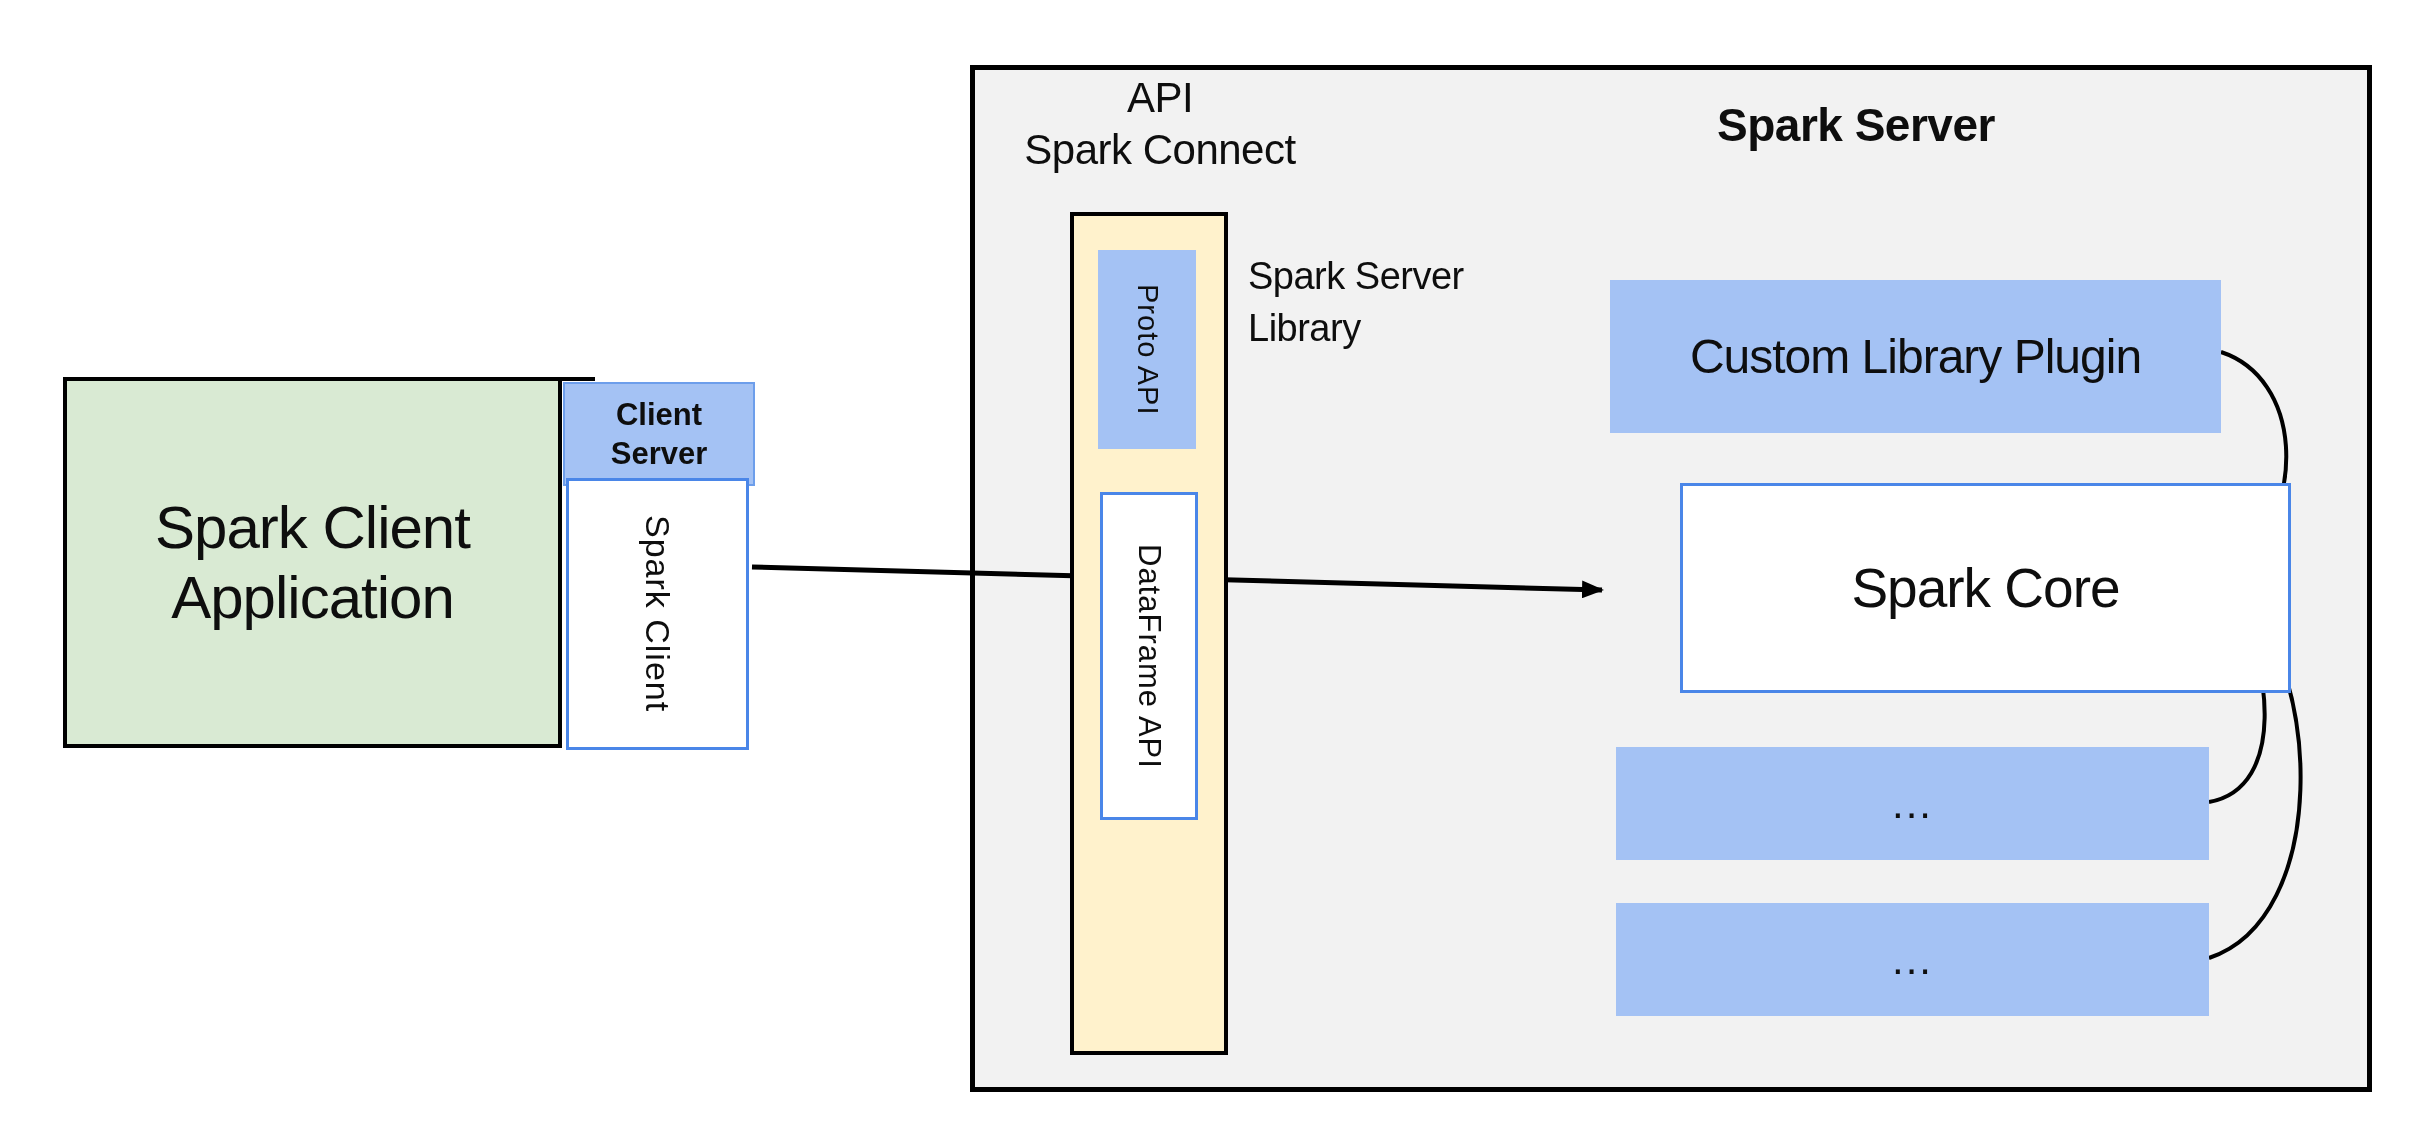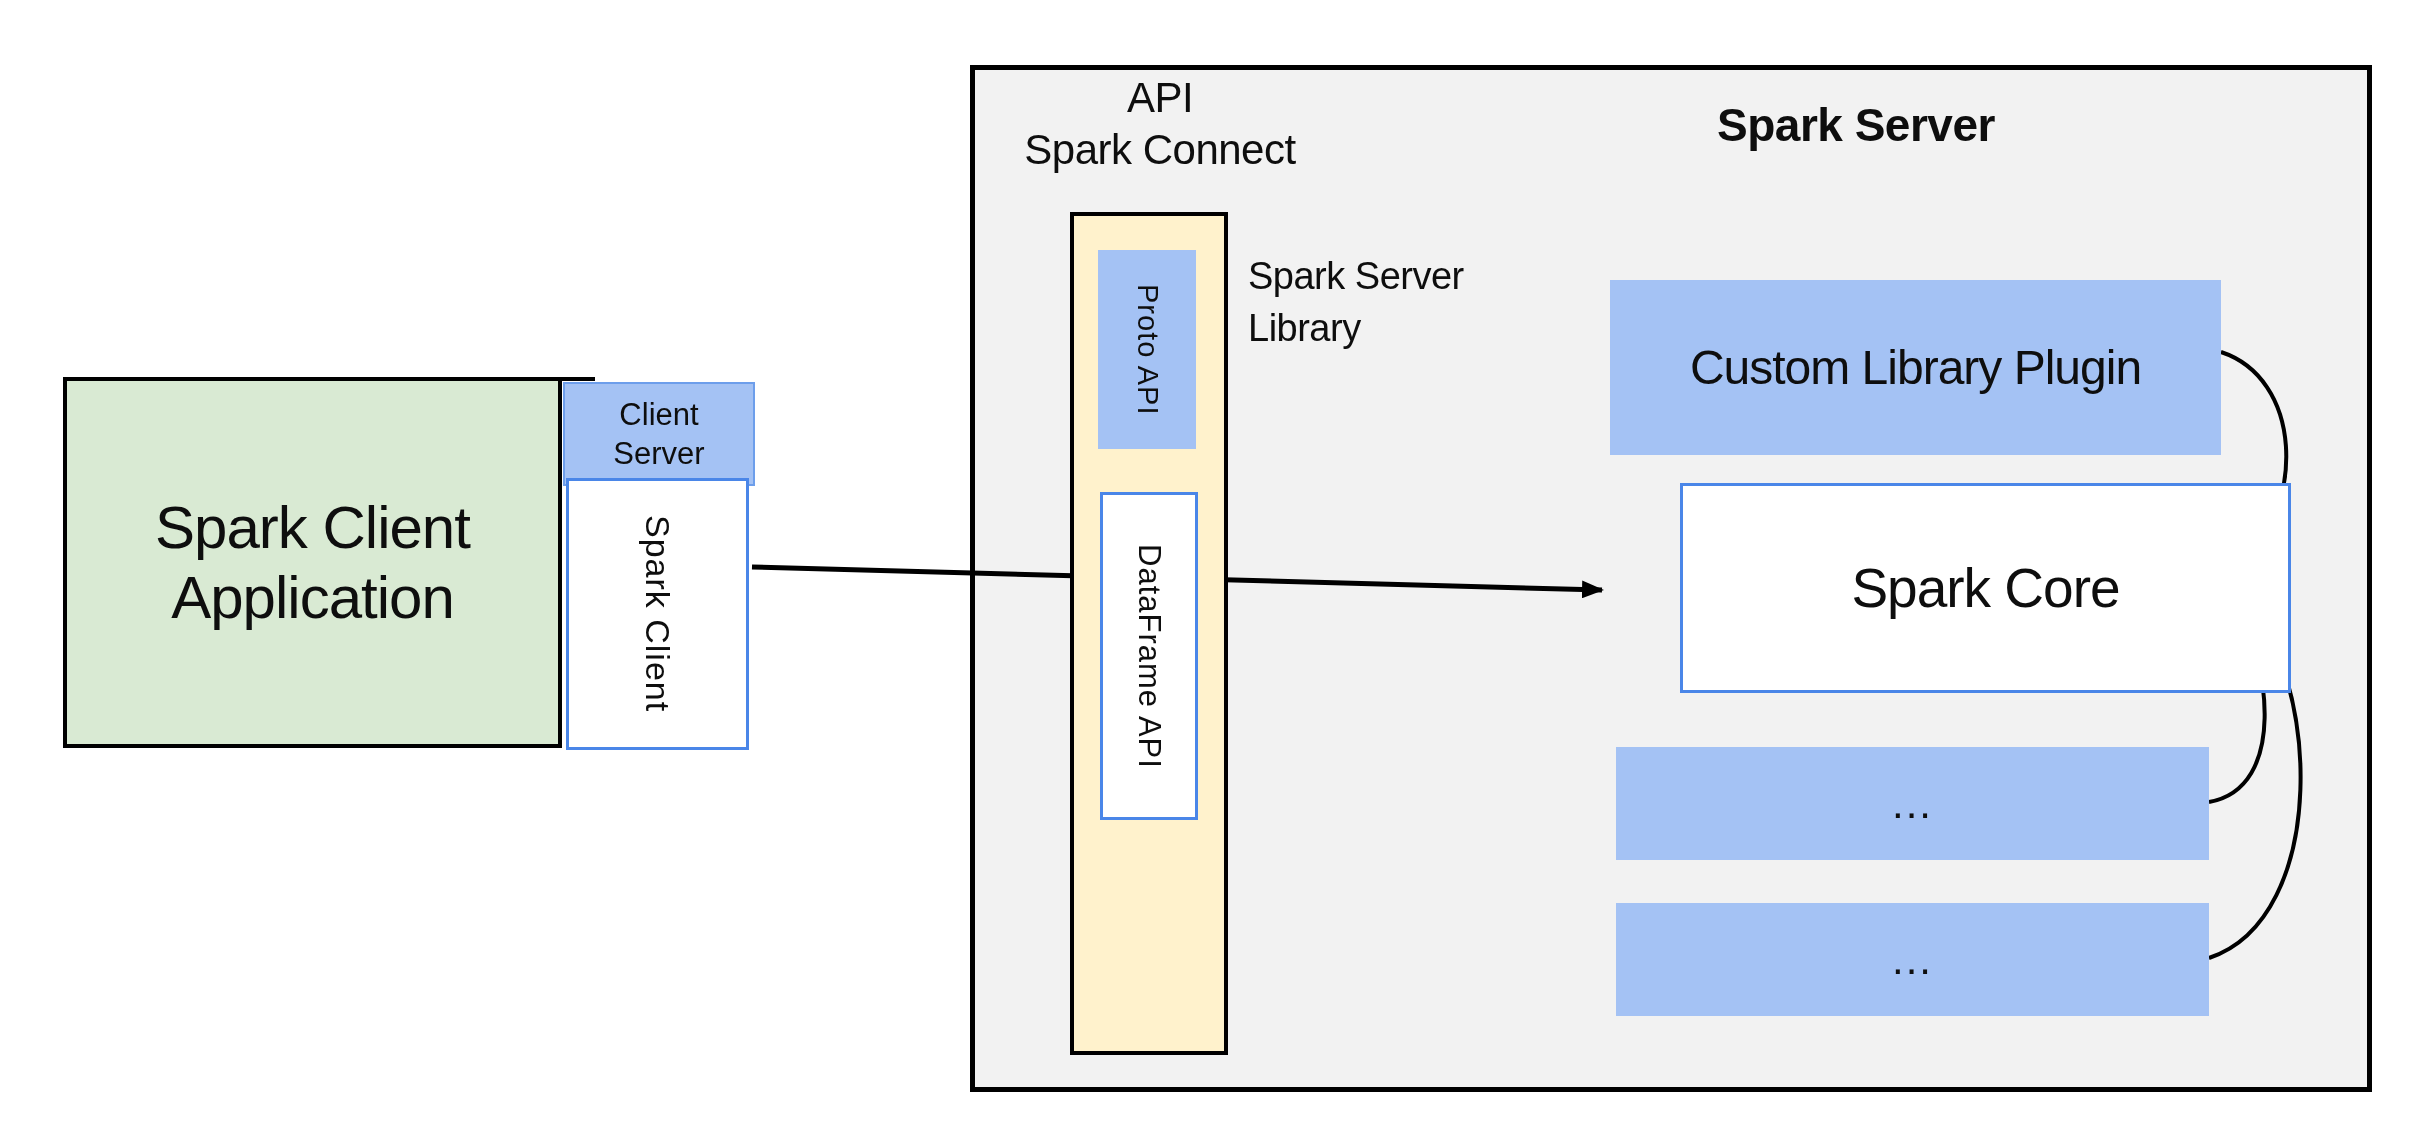--- a/index.html
+++ b/index.html
@@ -7,25 +7,25 @@
     position:relative;width:2435px;height:1135px;background:#ffffff;overflow:hidden;
     font-family:"Liberation Sans","DejaVu Sans",sans-serif;color:#0e0e0e;
   }
   .abs{position:absolute;box-sizing:border-box;}
   .center{display:flex;align-items:center;justify-content:center;text-align:center;}
   
   .gray-box{left:970px;top:65px;width:1402px;height:1027px;background:#f2f2f2;border:5px solid #000;z-index:1;}
   .green-box{left:63px;top:377px;width:499px;height:371px;background:#d9ead3;border:4px solid #000;z-index:3;}
   .yellow-box{left:1070px;top:212px;width:158px;height:843px;background:#fff2cc;border:4px solid #000;z-index:3;}
   
-  .pkg-box{left:563px;top:382px;width:192px;height:104px;background:#a4c2f4;border:2px solid #6d9eeb;z-index:4;}
+  .pkg-box{left:563px;top:382px;width:192px;height:104px;background:#a4c2f4;border:2px solid #6d9eeb;z-index:4;font-weight:bold;}
   .client-box{left:566px;top:478px;width:183px;height:272px;background:#fff;border:3px solid #4a86e8;z-index:4;}
   .proto-box{left:1098px;top:250px;width:98px;height:199px;background:#a4c2f4;z-index:4;}
   .df-box{left:1100px;top:492px;width:98px;height:328px;background:#fff;border:3px solid #4a86e8;z-index:4;}
-  .clp-box{left:1610px;top:280px;width:611px;height:175px;background:#a4c2f4;z-index:3;}
+  .clp-box{left:1610px;top:280px;width:611px;height:153px;background:#a4c2f4;z-index:3;}
   .core-box{left:1680px;top:483px;width:611px;height:210px;background:#fff;border:3px solid #4a86e8;z-index:3;}
   .slot1-box{left:1616px;top:747px;width:593px;height:113px;background:#a4c2f4;z-index:3;}
   .slot2-box{left:1616px;top:903px;width:593px;height:113px;background:#a4c2f4;z-index:3;}
   
   .t-app{font-size:60px;line-height:70px;letter-spacing:-1px;}
   .t-pkg{font-size:31px;line-height:39px;}
   .t-core{font-size:55px;letter-spacing:-1px;}
   .t-clp{font-size:48px;letter-spacing:-1px;}
   .t-dots{font-size:42px;letter-spacing:2px;}
   .vtext{writing-mode:vertical-rl;}

